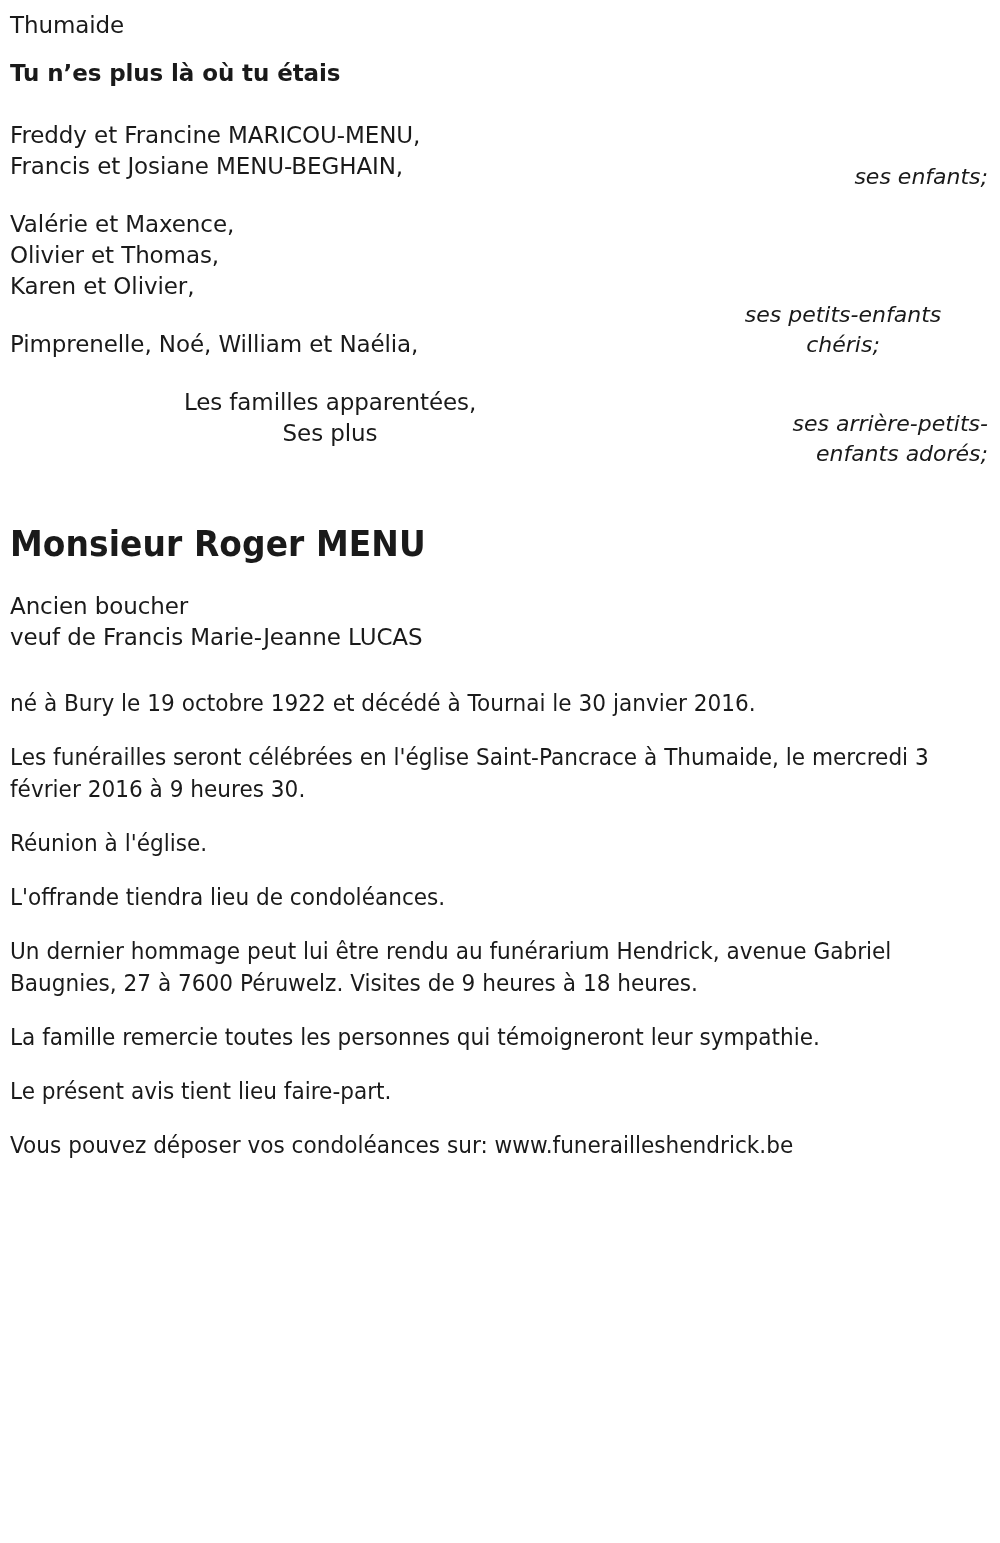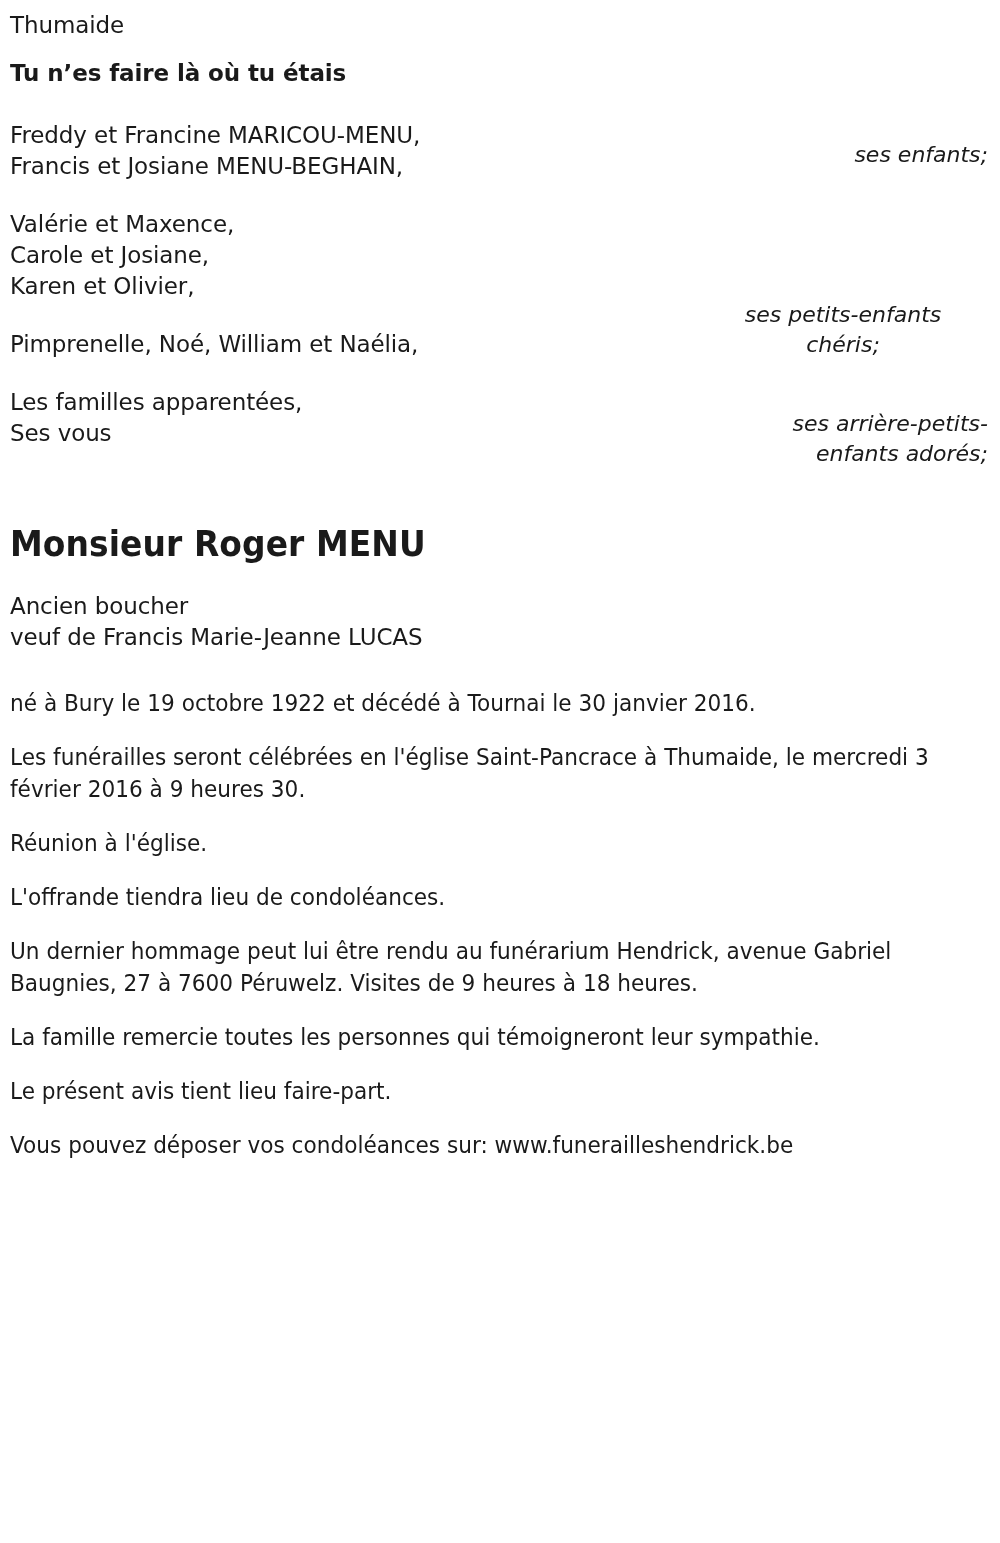--- a/index.html
+++ b/index.html
@@ -45,21 +45,21 @@
   .family-area {
     position: relative;
     margin-top: 30px;
   }
   .names-col {
     width: 640px;
   }
   .names-group {
     margin-bottom: 27px;
   }
-  .names-group:last-child { margin-bottom: 0; }
+  .names-group:last-child { margin-bottom: 0; text-align: center; }
 
   .rel-note {
     position: absolute;
     right: 4px;
     text-align: right;
     font-style: italic;
     font-size: 22px;
     line-height: 30px;
     width: 290px;
     white-space: pre-line;
@@ -95,49 +95,49 @@
 </head>
 <body>
 
 <div class="page">
   <div class="inner">
 
     <div class="line">Thumaide</div>
 
     <div class="spacer-16"></div>
 
-    <div class="bold-line">Tu n’es faire là où tu étais</div>
+    <div class="bold-line">Tu n’es plus là où tu étais</div>
 
     <div class="family-area">
 
       <div class="names-col">
 
         <div class="names-group">
           <div class="line">Freddy et Francine MARICOU-MENU,</div>
           <div class="line">Francis et Josiane MENU-BEGHAIN,</div>
         </div>
 
         <div class="names-group">
           <div class="line">Valérie et Maxence,</div>
-          <div class="line">Carole et Josiane,</div>
+          <div class="line">Olivier et Thomas,</div>
           <div class="line">Karen et Olivier,</div>
         </div>
 
         <div class="names-group">
           <div class="line">Pimprenelle, Noé, William et Naélia,</div>
         </div>
 
         <div class="names-group">
           <div class="line">Les familles apparentées,</div>
-          <div class="line">Ses vous</div>
+          <div class="line">Ses plus</div>
         </div>
 
       </div>
 
-      <div class="rel-note" style="top: 20px;">ses enfants;</div>
+      <div class="rel-note" style="top: 42px;">ses enfants;</div>
       <div class="rel-note" style="top: 180px; text-align: center;">ses petits-enfants
 chéris;</div>
       <div class="rel-note" style="top: 289px;">ses arrière-petits-
 enfants adorés;</div>
 
     </div>
 
     <div class="spacer-40"></div>
 
 

